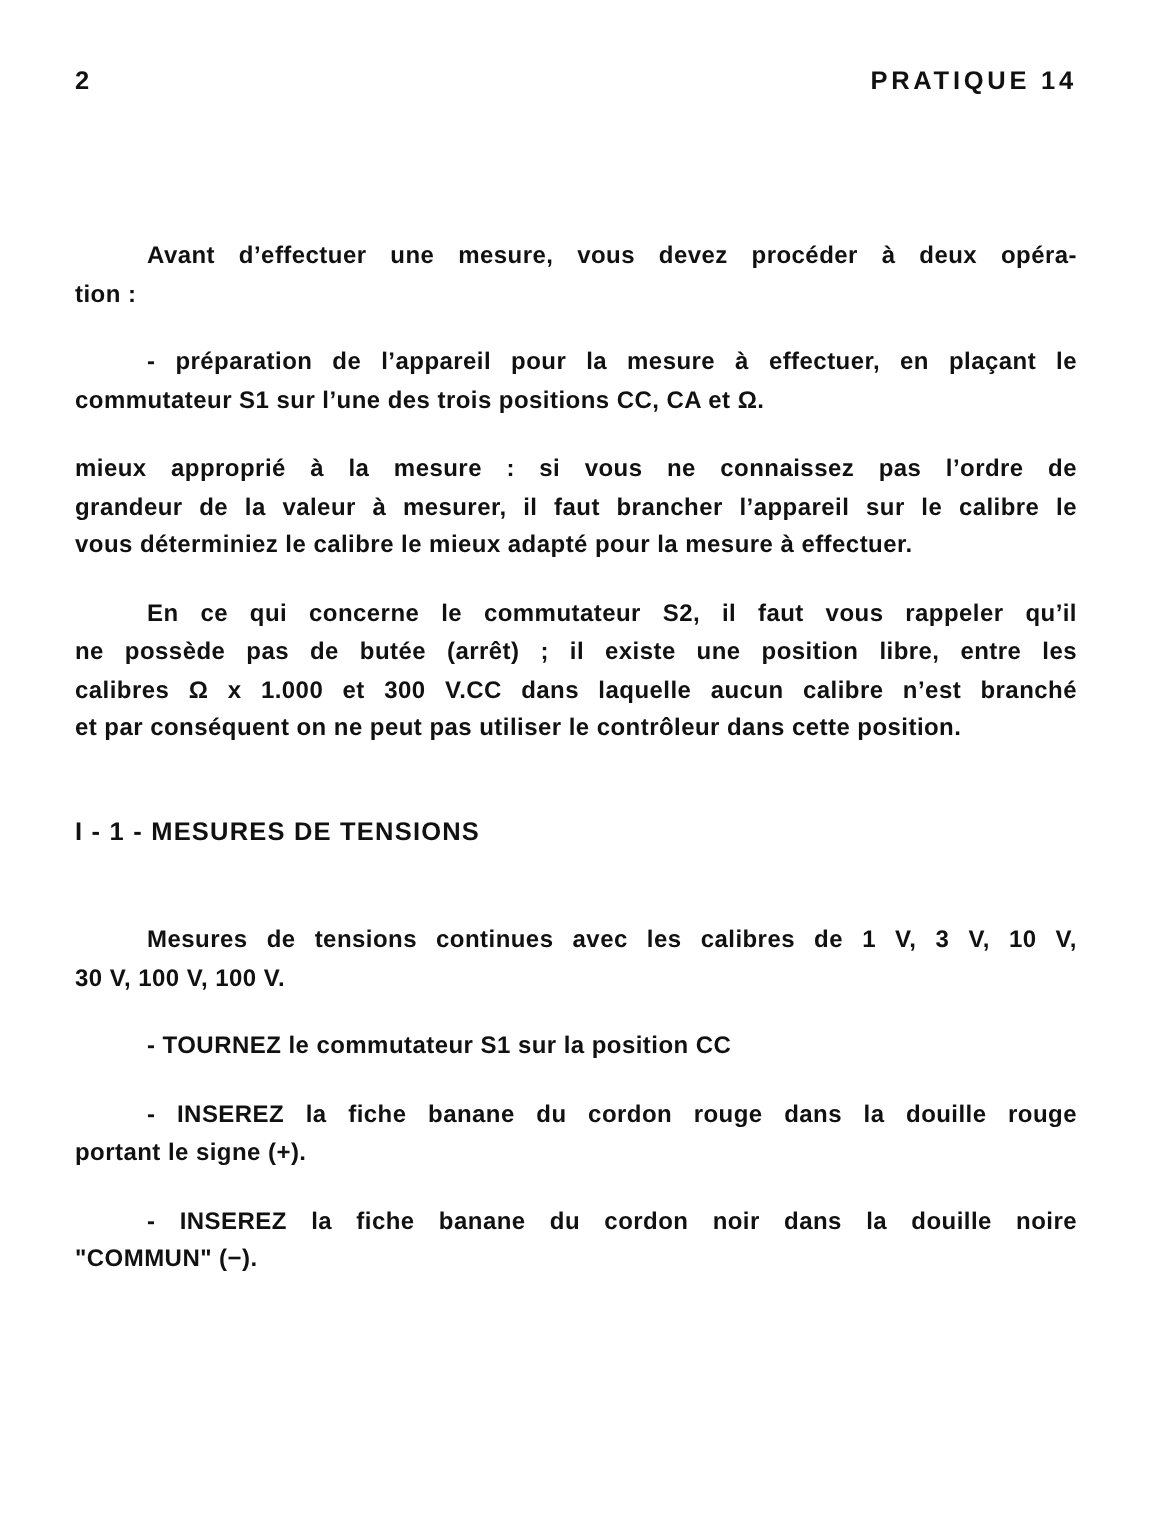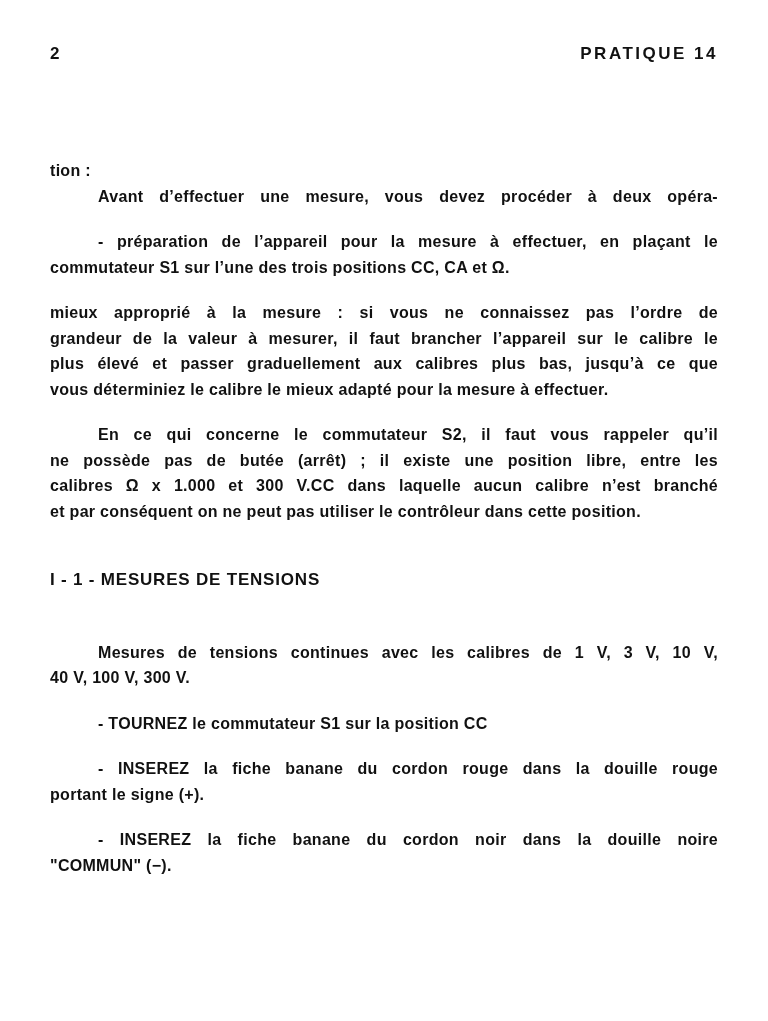--- a/index.html
+++ b/index.html
@@ -43,48 +43,47 @@
 <div class="page">
 
   <div class="header-row">
     <span class="page-number">2</span>
     <span class="running-title">PRATIQUE 14</span>
   </div>
 
   <div class="content">
 
     <div class="para">
+      <div class="line j indent">Avant d’effectuer une mesure, vous devez procéder à deux opéra-</div>
       <div class="line">tion :</div>
-      <div class="line j indent">Avant d’effectuer une mesure, vous devez procéder à deux opéra-</div>
     </div>
 
     <div class="para">
       <div class="line j indent">- préparation de l’appareil pour la mesure à effectuer, en plaçant le</div>
       <div class="line">commutateur S1 sur l’une des trois positions CC, CA et Ω.</div>
     </div>
 
     <div class="para">
       <div class="line j">mieux approprié à la mesure : si vous ne connaissez pas l’ordre de</div>
       <div class="line j">grandeur de la valeur à mesurer, il faut brancher l’appareil sur le calibre le</div>
-      <div class="line j">plus élevé et passer graduellement aux calibres plus bas, jusqu’à ce que</div>
       <div class="line">vous déterminiez le calibre le mieux adapté pour la mesure à effectuer.</div>
     </div>
 
     <div class="para">
       <div class="line j indent">En ce qui concerne le commutateur S2, il faut vous rappeler qu’il</div>
       <div class="line j">ne possède pas de butée (arrêt) ; il existe une position libre, entre les</div>
       <div class="line j">calibres Ω x 1.000 et 300 V.CC dans laquelle aucun calibre n’est branché</div>
       <div class="line">et par conséquent on ne peut pas utiliser le contrôleur dans cette position.</div>
     </div>
 
     <div class="section-heading">I - 1 - MESURES DE TENSIONS</div>
 
     <div class="para">
       <div class="line j indent">Mesures de tensions continues avec les calibres de 1 V, 3 V, 10 V,</div>
-      <div class="line">40 V, 100 V, 300 V.</div>
+      <div class="line">30 V, 100 V, 100 V.</div>
     </div>
 
     <div class="para">
       <div class="line indent">- TOURNEZ le commutateur S1 sur la position CC</div>
     </div>
 
 
     <div class="para">
       <div class="line j indent">- INSEREZ la fiche banane du cordon rouge dans la douille rouge</div>
       <div class="line">portant le signe (+).</div>

